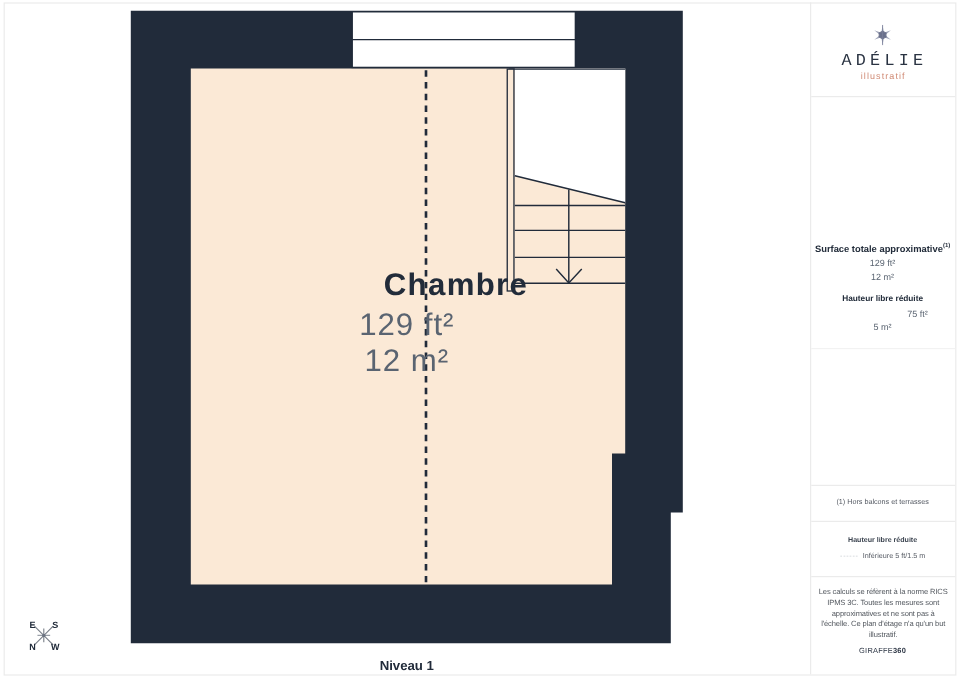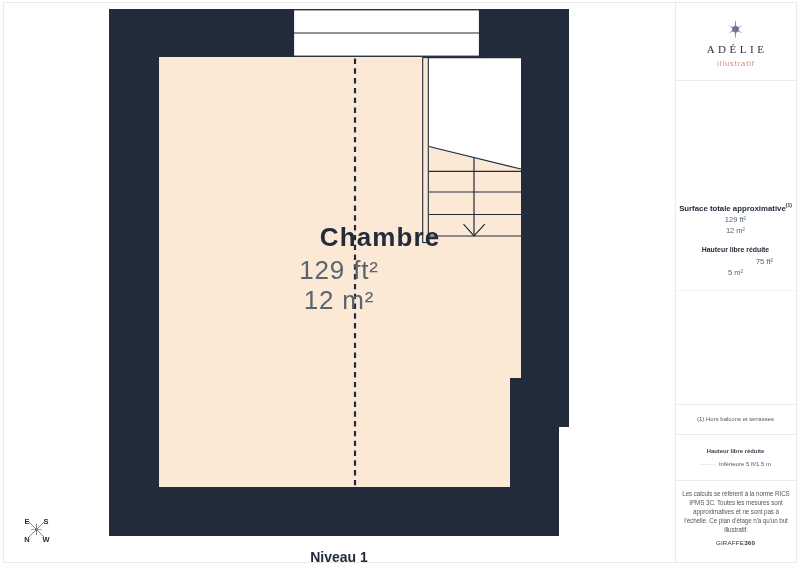--- a/index.html
+++ b/index.html
@@ -61,29 +61,29 @@
     </g>
   </g>
 </svg>
 
 <div class="abs ctr" style="left:0;top:221.8px;width:760px;font-size:26px;font-weight:bold;color:#222c3a;letter-spacing:1.1px;">Chambre</div>
 
 <div class="abs ctr" style="left:0;top:255px;width:678px;font-size:26px;color:#5a6471;letter-spacing:0.8px;">129 ft²</div>
 
 <div class="abs ctr" style="left:0;top:284.5px;width:678px;font-size:26px;color:#5a6471;letter-spacing:0.8px;">12 m²</div>
 
-<div class="abs ctr" style="left:0;top:548.5px;width:678px;font-size:14px;font-weight:bold;color:#212b3a;">Niveau 1</div>
+<div class="abs ctr" style="left:0;top:548.5px;width:678px;font-size:11px;font-weight:bold;color:#212b3a;">Niveau 1</div>
 
 <svg class="abs" style="left:727px;top:20px;" width="17" height="19" viewBox="0 0 17 19">
   <path d="M8.50,0.60 L7.45,7.38 L1.57,5.20 L6.40,9.20 L1.57,13.20 L7.45,11.02 L8.50,17.80 L9.55,11.02 L15.43,13.20 L10.60,9.20 L15.43,5.20 L9.55,7.38 Z" fill="#a2a7ba"></path>
   <path d="M8.5,5.4 L11.8,7.3 L11.8,11.1 L8.5,13 L5.2,11.1 L5.2,7.3 Z" fill="#5d6380" opacity="0.8"></path>
   <line x1="8.5" y1="0.8" x2="8.5" y2="17.6" stroke="#7a8099" stroke-width="0.7"></line>
 </svg>
 
-<div class="abs ctr" style="left:675px;top:43px;width:121px;font-family:Liberation Serif, serif;font-size:11px;color:#2a3342;letter-spacing:3.5px;padding-left:3px;box-sizing:border-box;">ADÉLIE</div>
+<div class="abs ctr" style="left:675px;top:43px;width:121px;font-family:Liberation Mono, monospace;font-size:14px;color:#2a3342;letter-spacing:3.5px;padding-left:3px;box-sizing:border-box;">ADÉLIE</div>
 
 <div class="abs ctr" style="left:675px;top:58.5px;width:121px;font-size:7.5px;color:#d08a74;letter-spacing:0.9px;padding-left:1px;box-sizing:border-box;">illustratif</div>
 
 <div class="abs" style="left:676px;top:80px;width:120px;height:1px;background:#ebebeb;"></div>
 
 <div class="abs ctr" style="left:675px;top:201.5px;width:121px;font-size:7.8px;font-weight:bold;color:#222c3a;white-space:nowrap;">Surface totale approximative<span style="font-size:5px;vertical-align:super;">(1)</span></div>
 
 <div class="abs ctr" style="left:675px;top:215px;width:121px;font-size:7.5px;color:#5a6471;">129 ft²</div>
 
 <div class="abs ctr" style="left:675px;top:226px;width:121px;font-size:7.5px;color:#5a6471;">12 m²</div>

